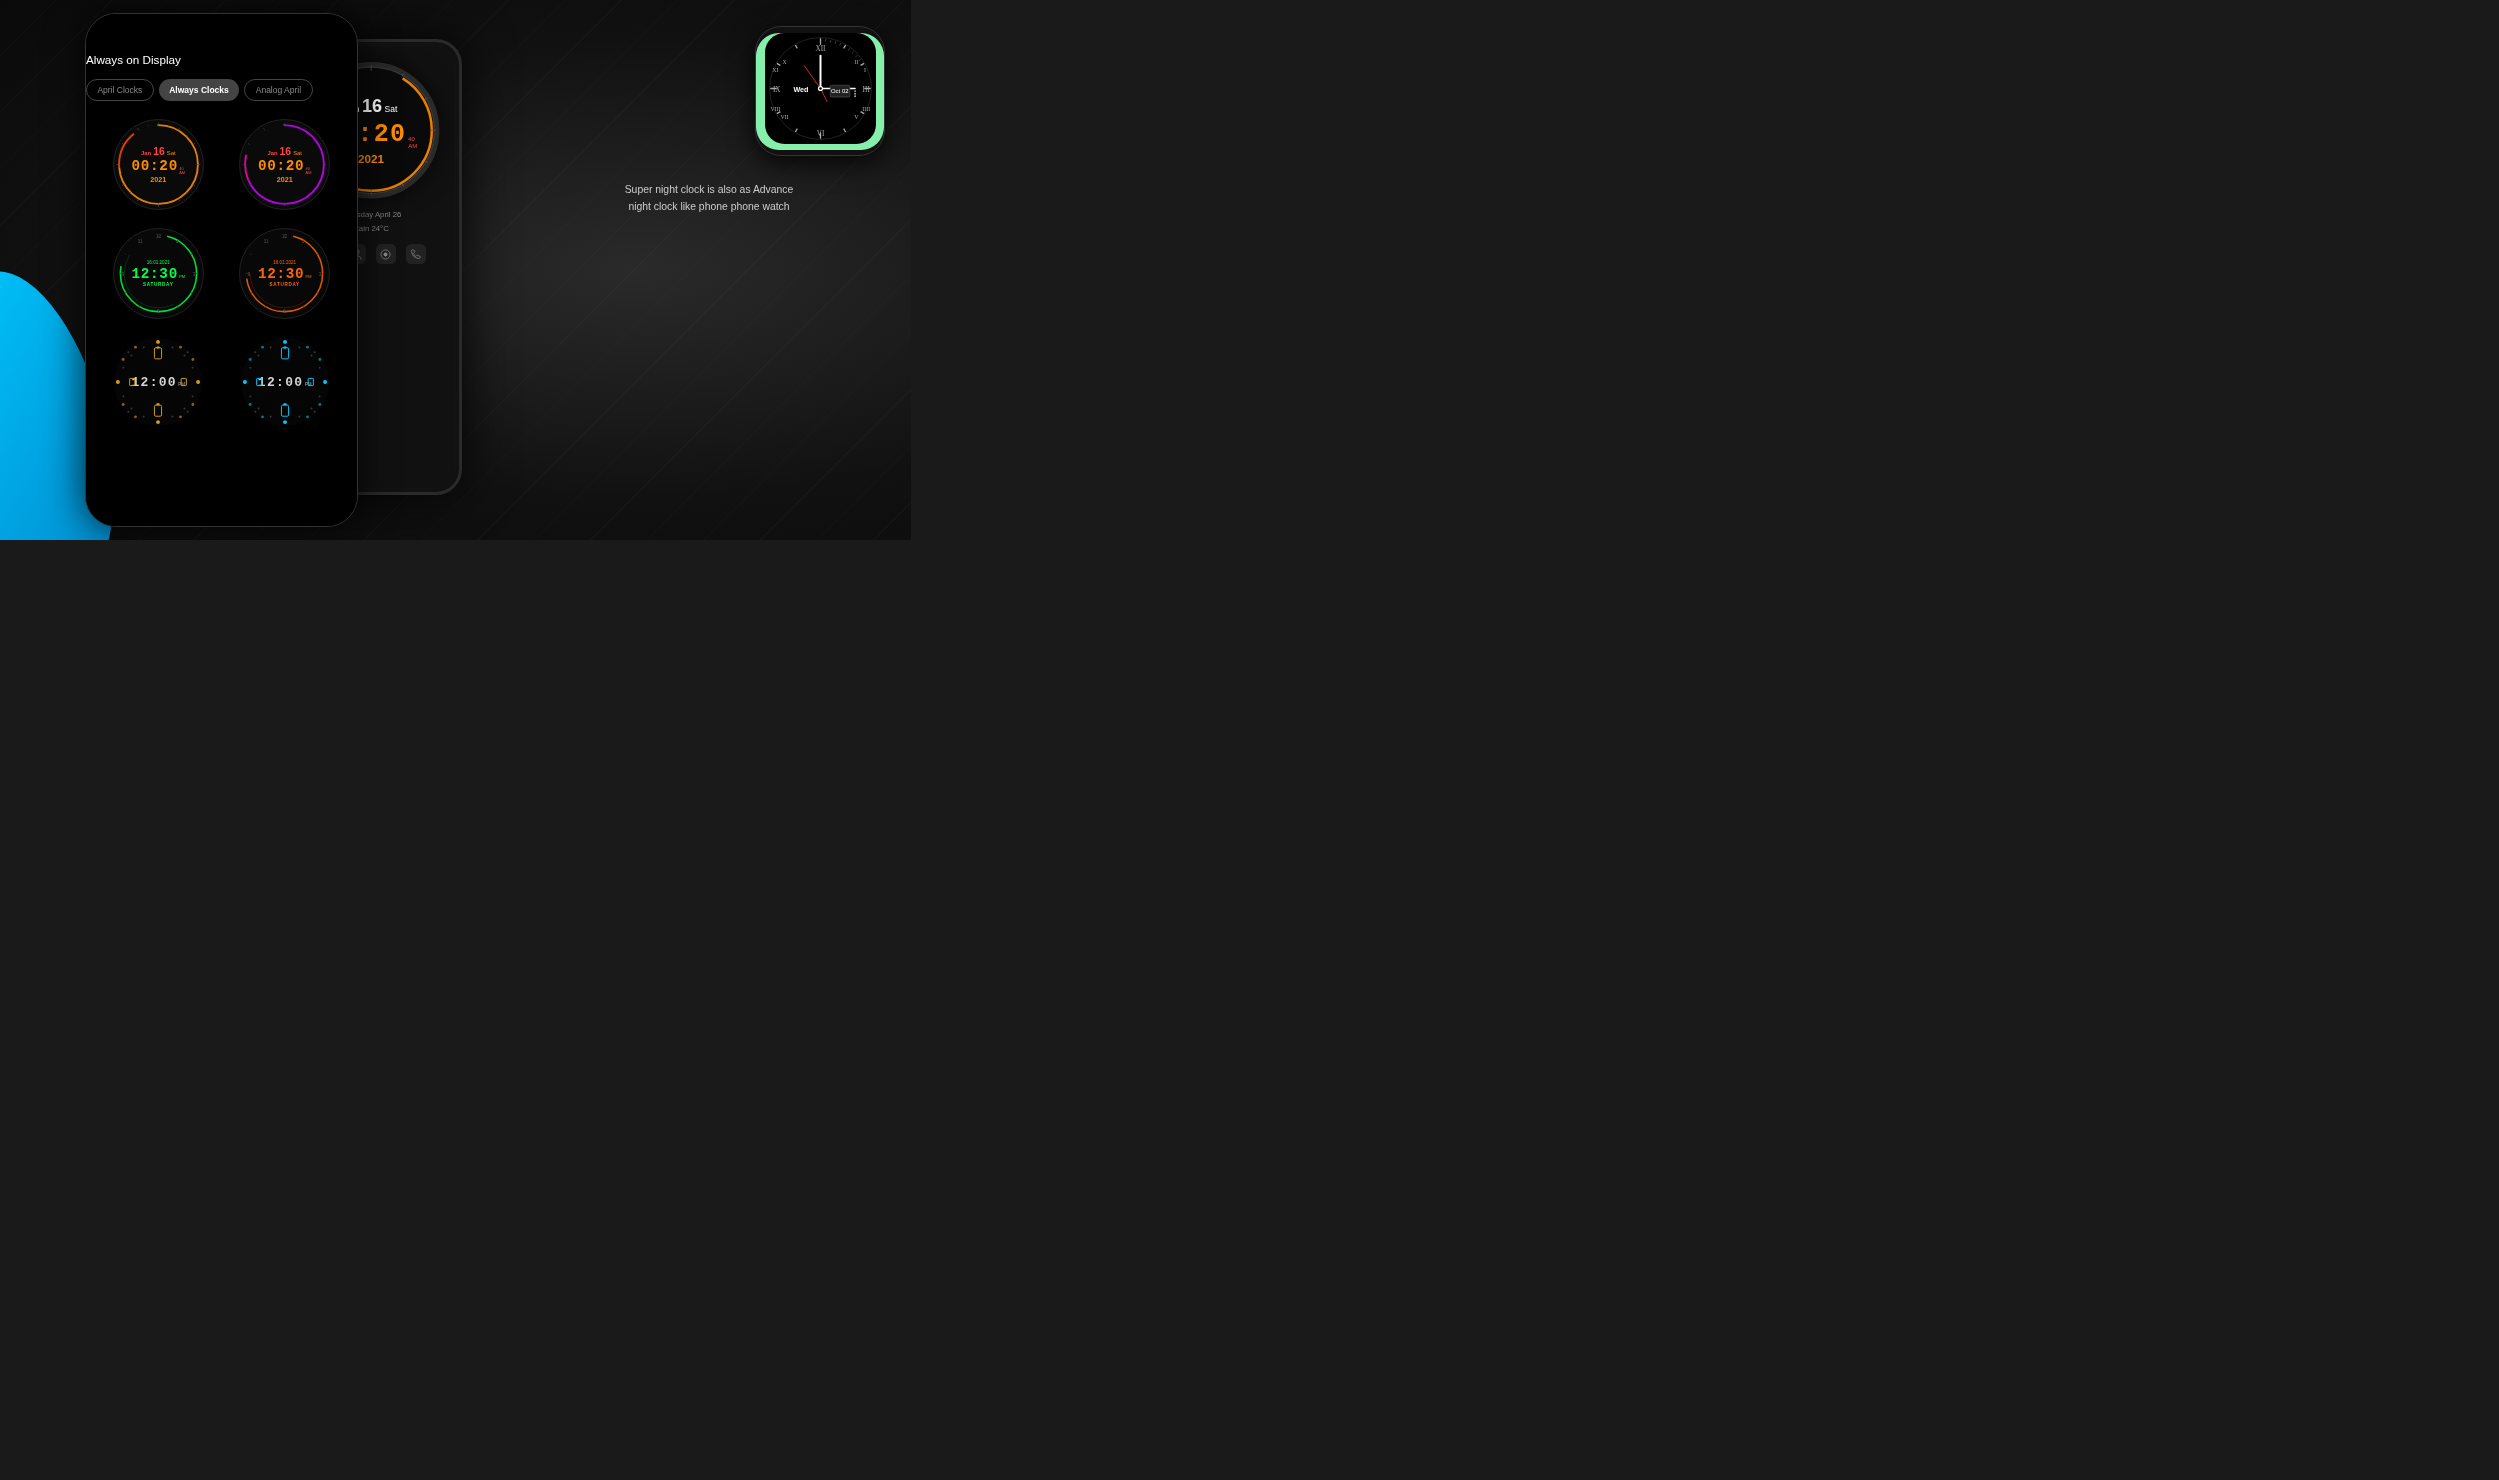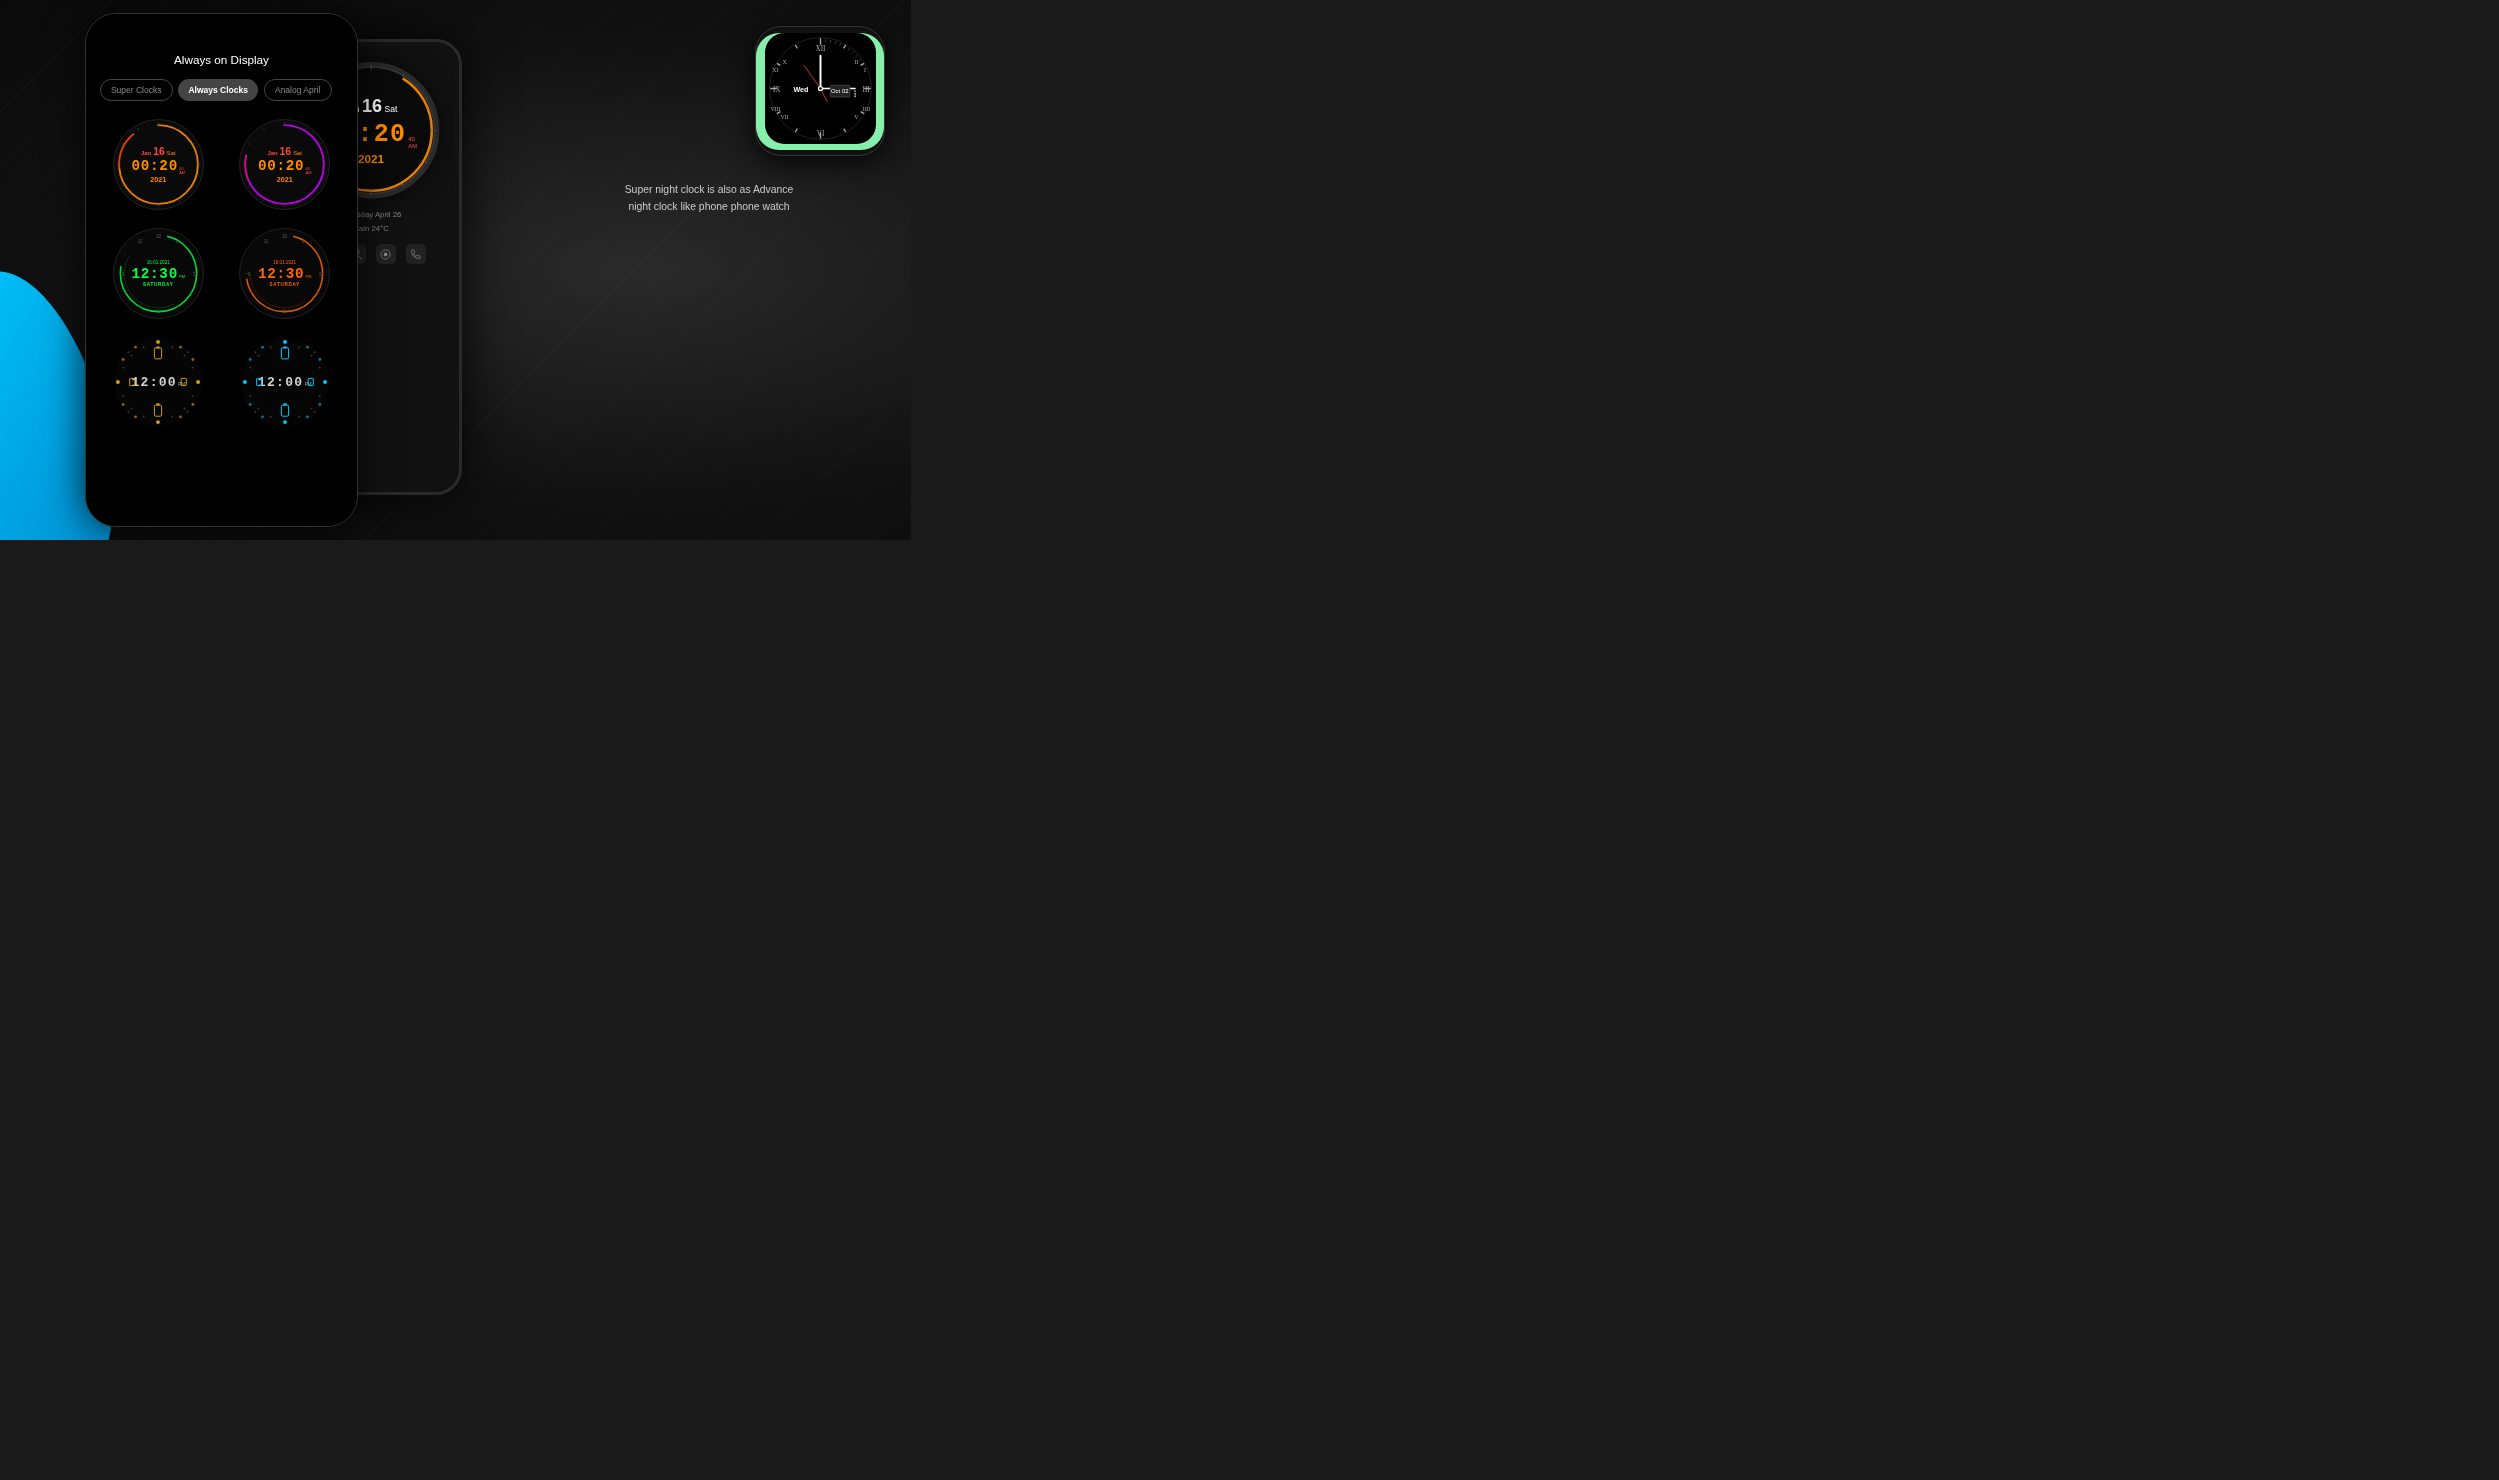--- a/index.html
+++ b/index.html
@@ -68,21 +68,21 @@
       position: relative;
     }
 
     .phone-screen {
       width: 100%;
       height: 100%;
       background: #000;
       overflow: hidden;
       display: flex;
       flex-direction: column;
-      align-items: center;
+      align-items: flex-start;
     }
 
     .phone-title {
       color: #fff;
       font-size: 11.7px;
       font-weight: 500;
       margin-top: 39px;
       margin-bottom: 13px;
       text-align: center;
     }
@@ -307,21 +307,21 @@
 
 <div class="blue-curve"></div>
 
 <div class="phone-container">
   <div class="phone-frame">
     <div class="phone-screen">
 
       <div class="phone-title">Always on Display</div>
 
       <div class="tab-bar">
-        <button class="tab-btn inactive">Super Clocks</button>
+        <button class="tab-btn inactive">April Clocks</button>
         <button class="tab-btn active">Always Clocks</button>
         <button class="tab-btn inactive">Analog April</button>
       </div>
 
       <div class="clock-grid">
 
         <div class="clock-cell">
           <div class="clock-face">
 
             <svg class="tick-svg" viewBox="0 0 140 140">

